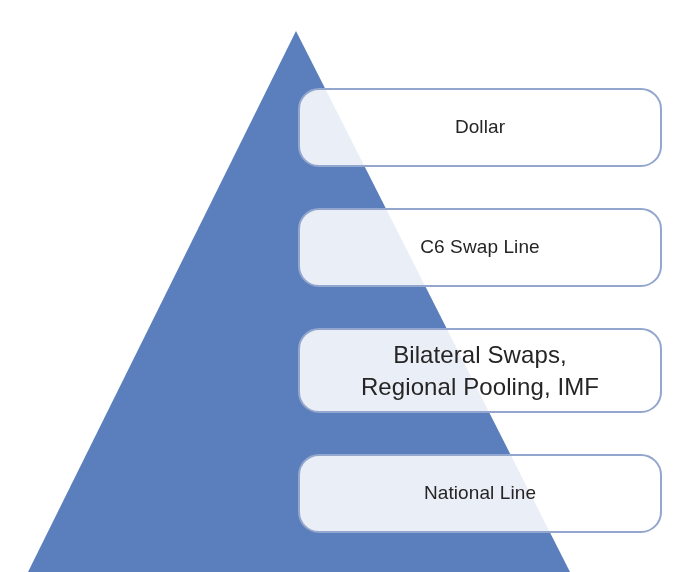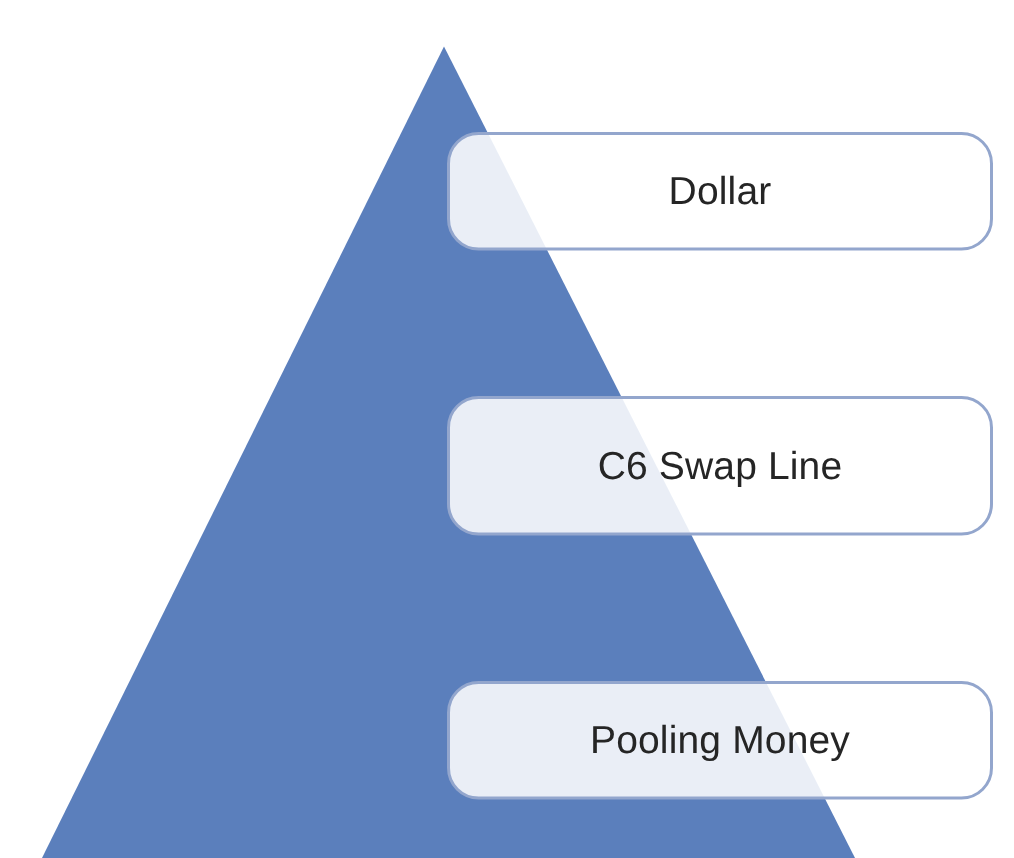--- a/index.html
+++ b/index.html
@@ -41,29 +41,29 @@
     width: 364px;
     border: 2px solid #93a6cd;
     border-radius: 21px;
     background: rgba(255, 255, 255, 0.87);
     display: flex;
     align-items: center;
     justify-content: center;
     text-align: center;
   }
   .tier-box.h1 { height: 79px; }
-  .tier-box.h2 { height: 93px; }
+  .tier-box.h2 { height: 79px; }
   .tier-box.h3 { height: 85px; }
   .tier-box.h4 { height: 79px; }
   .tier-box.h5 { height: 79px; }
 
   .tier-label {
     color: #252525;
     font-family: "Liberation Sans", sans-serif;
-    font-size: 26px;
+    font-size: 19px;
     font-weight: 400;
     line-height: 1.28;
     letter-spacing: 0.1px;
     white-space: pre-line;
     user-select: none;
   }
   .tier-label.two-line {
     font-size: 24px;
     line-height: 1.3;
   }
@@ -80,20 +80,24 @@
   <div id="tier-stack">
 
     <div class="tier-box h1">
       <span class="tier-label">Dollar</span>
     </div>
 
     <div class="tier-box h2">
       <span class="tier-label">C6 Swap Line</span>
     </div>
 
+    <div class="tier-box h3">
+      <span class="tier-label two-line">Bilateral Swaps,
+Regional Pooling, IMF</span>
+    </div>
 
     <div class="tier-box h4">
-      <span class="tier-label">Pooling Money</span>
+      <span class="tier-label">National Line</span>
     </div>
 
 
   </div>
 </div>
 
 </body></html>

